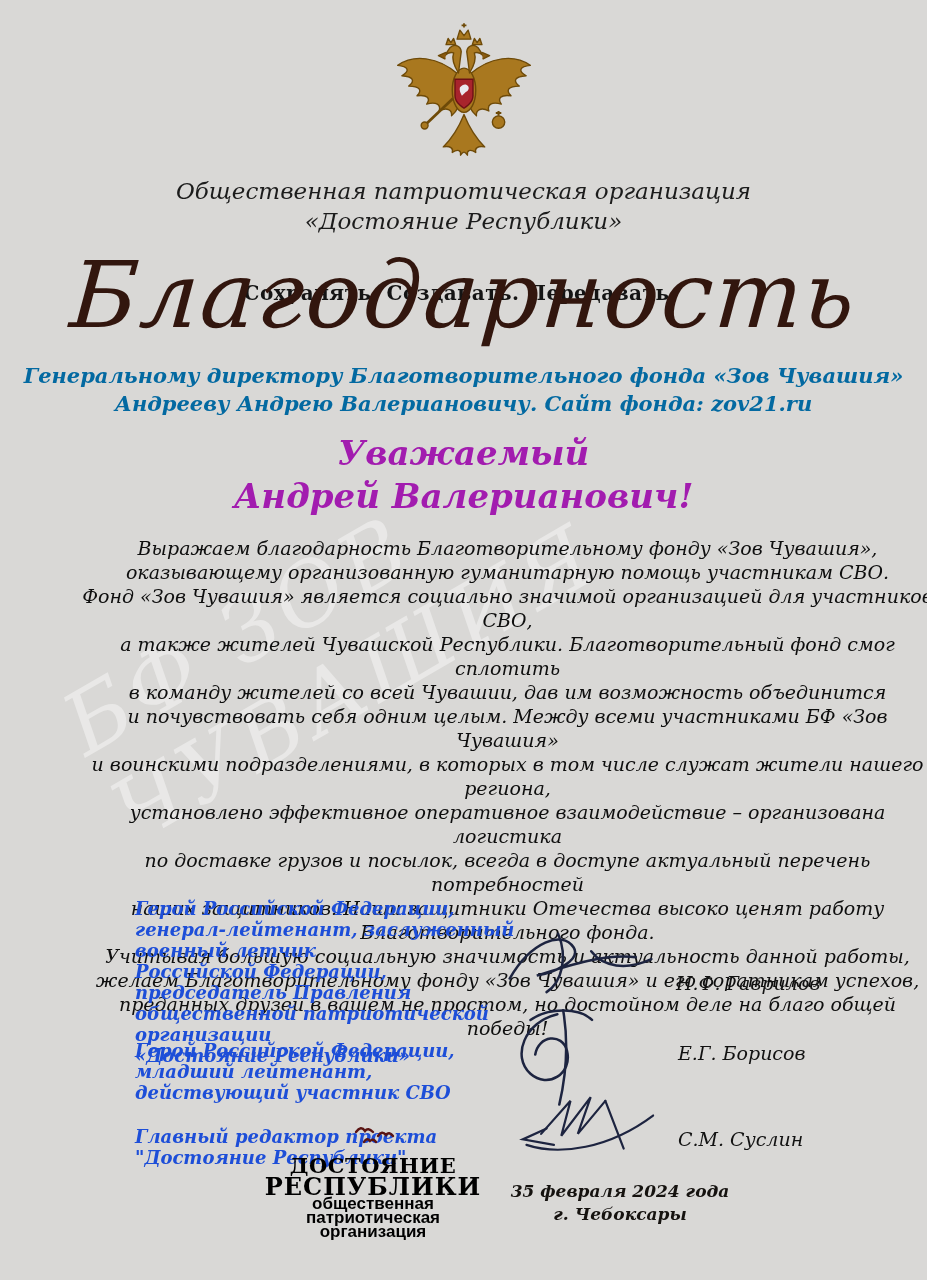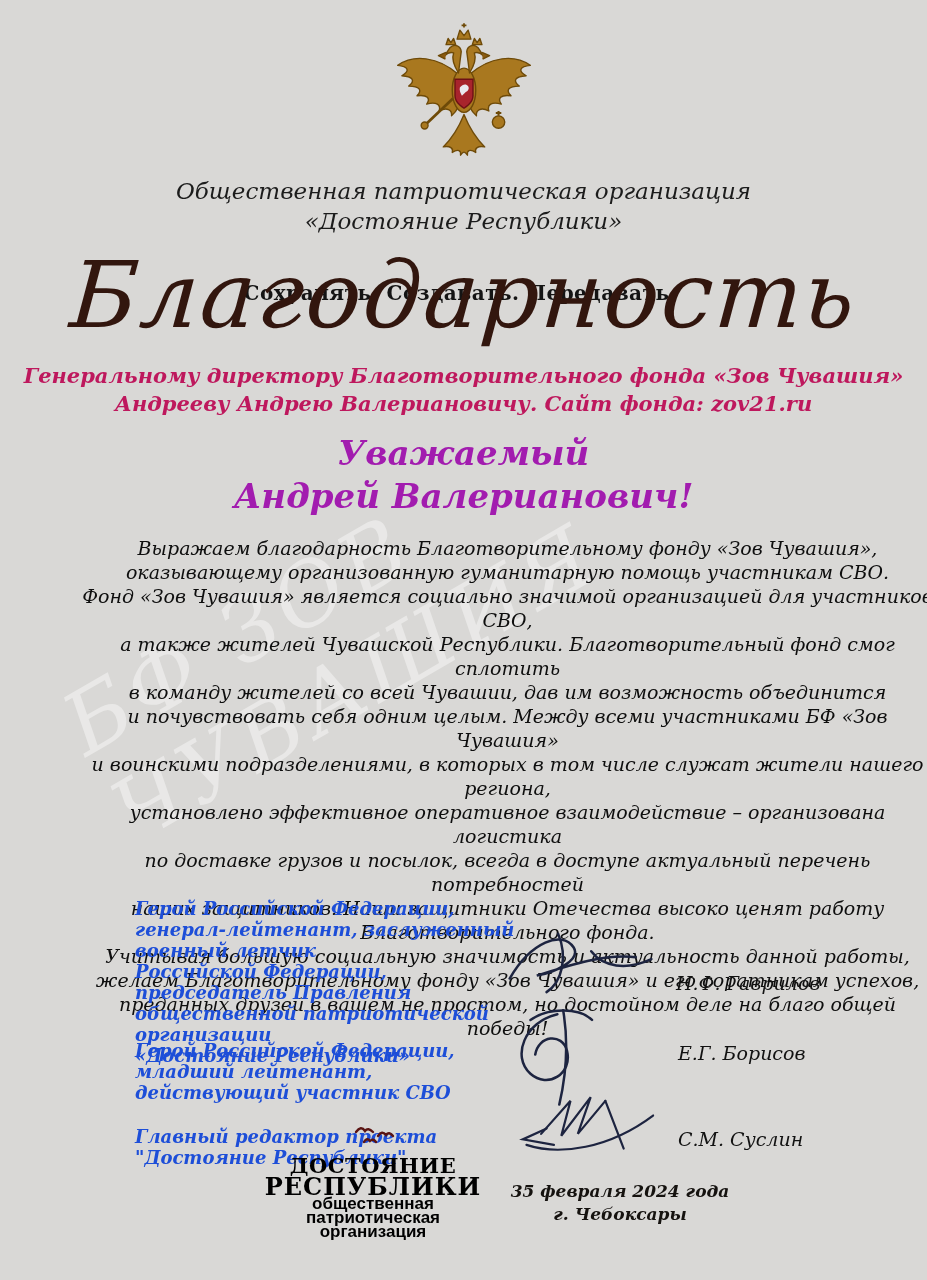--- a/index.html
+++ b/index.html
@@ -17,21 +17,21 @@
   .org-line2{position:absolute;left:0;top:208px;width:927px;font-style:italic;
              font-size:23px;color:#1c1c1c;}
   .motto{position:absolute;left:0;top:240px;width:913px;font-weight:bold;
          font-size:20px;color:#141414;letter-spacing:.5px;margin-top:41px;}
 
   .big-title{position:absolute;left:0;top:243px;width:927px;text-align:center;
              font-style:italic;font-size:92px;line-height:1.15;color:#32160e;
              letter-spacing:2px;transform:skewX(-4deg);}
 
   .addressee{position:absolute;left:0;top:362px;width:927px;font-style:italic;
-             font-weight:bold;font-size:21px;line-height:28px;color:#be185d;}
+             font-weight:bold;font-size:21px;line-height:28px;color:#0369a1;}
 
   .salutation{position:absolute;left:0;top:432px;width:927px;font-style:italic;
               font-weight:bold;font-size:34px;line-height:43px;color:#a21caf;}
 
   .watermark{position:absolute;left:60px;top:500px;width:860px;
              font-style:italic;font-size:86px;color:rgba(255,255,255,.42);
              transform:rotate(-30deg);transform-origin:40% 60%;
              pointer-events:none;letter-spacing:6px;}
 
   .body-text{position:absolute;left:38px;top:536px;width:851px;

